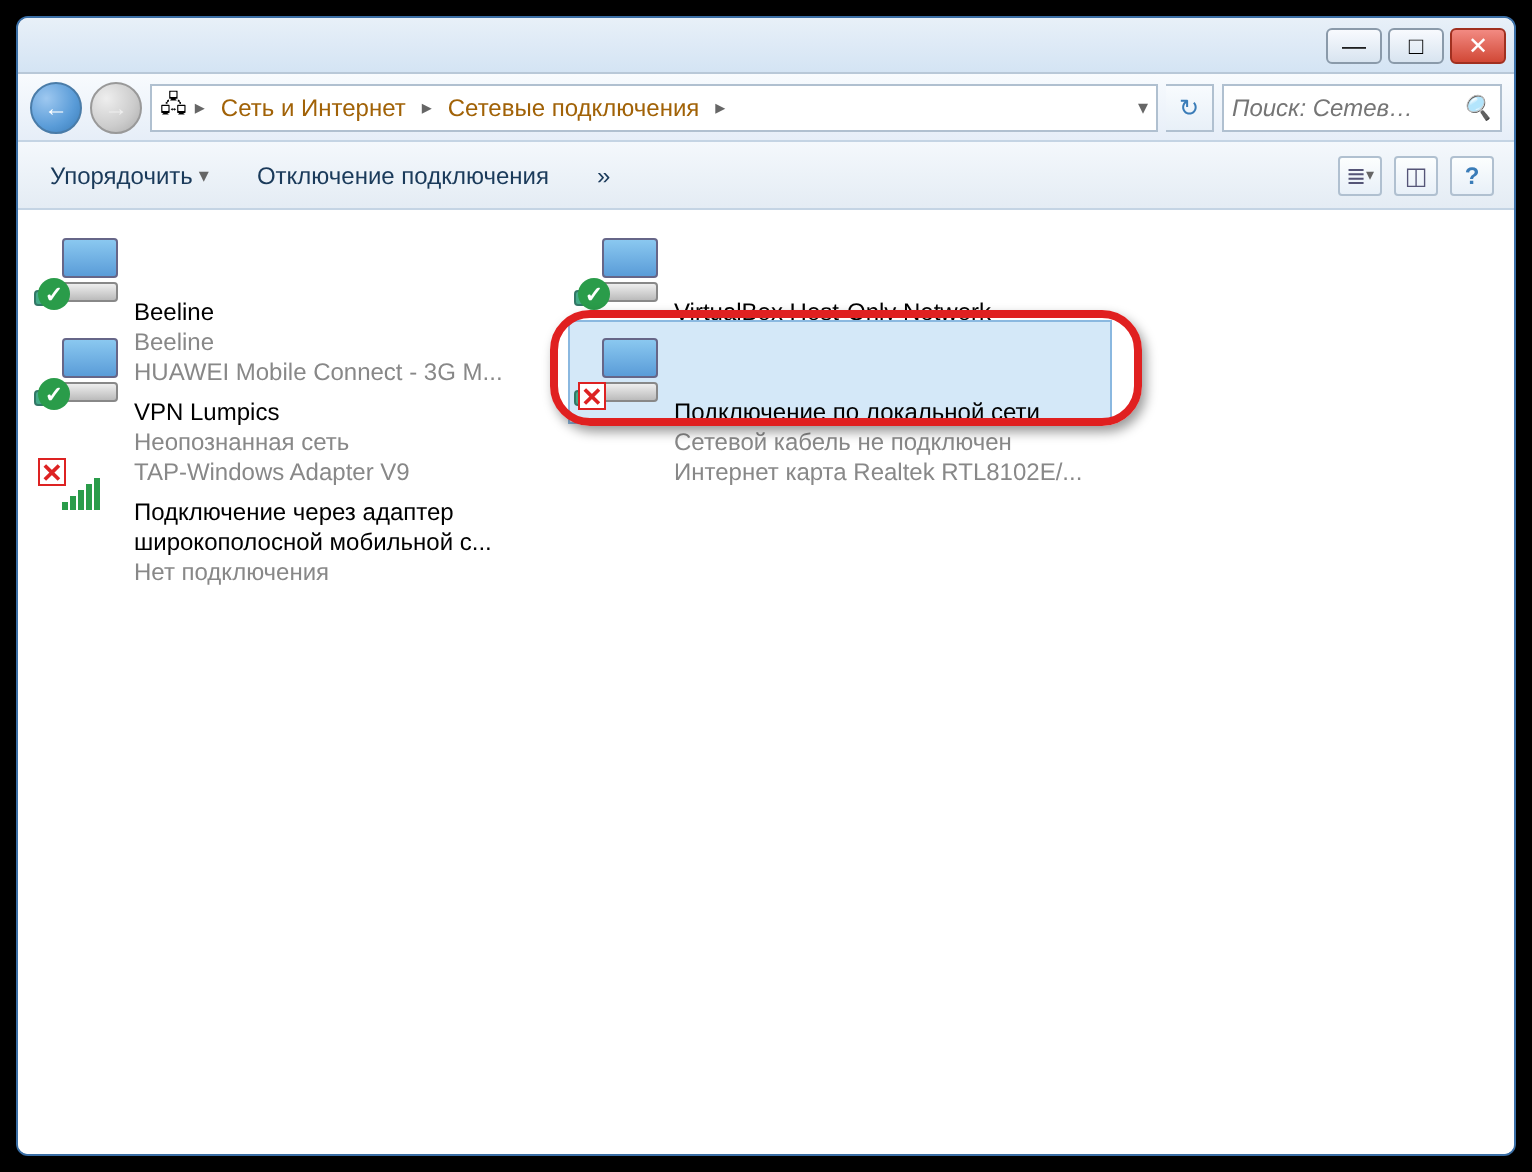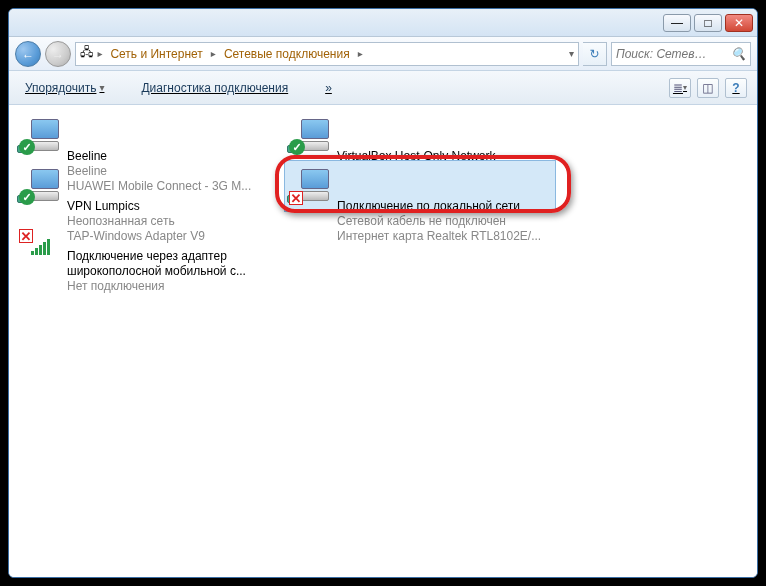--- a/index.html
+++ b/index.html
@@ -10,21 +10,21 @@
 .winbtn.close { background: linear-gradient(#f28a82,#d14836); border-color: #a03020; color: #fff; }
 .navbar { height: 34px; background: linear-gradient(#f8fbfe,#e6eef8); display: flex; align-items: center; padding: 0 6px; border-bottom: 1px solid #c4d4e4; gap: 4px; }
 .navbtn { width: 26px; height: 26px; border-radius: 50%; background: radial-gradient(circle at 30% 30%,#9ec8f0,#5a9cd8 60%,#3a7cb8); border: 1px solid #4a7ca8; display: flex; align-items: center; justify-content: center; color: #fff; font-weight: bold; cursor: pointer; }
 .navbtn.disabled { background: radial-gradient(circle at 30% 30%,#eee,#ccc 60%,#aaa); border-color: #999; color: #eee; }
 .address { flex: 1; height: 24px; background: #fff; border: 1px solid #b0c0d0; display: flex; align-items: center; padding: 0 4px; gap: 4px; }
 .crumb { color: #a16207; cursor: pointer; padding: 2px 4px; }
 .chev { color: #666; font-size: 10px; }
 .refresh { width: 24px; height: 24px; border: 1px solid #b0c0d0; border-left: none; background: linear-gradient(#f8fbfe,#e8f0f8); display: flex; align-items: center; justify-content: center; color: #3a7cb8; cursor: pointer; }
 .search { width: 140px; height: 24px; background: #fff; border: 1px solid #b0c0d0; display: flex; align-items: center; padding: 0 4px; color: #999; font-style: italic; }
 .search input { border: none; outline: none; width: 100%; font-style: italic; color: #14532d; }
-.toolbar { height: 34px; background: linear-gradient(#f4f8fc,#e4ecf4); display: flex; align-items: center; padding: 0 10px; border-bottom: 1px solid #c4d4e4; gap: 25px; text-decoration: underline; }
+.toolbar { height: 34px; background: linear-gradient(#f4f8fc,#e4ecf4); display: flex; align-items: center; padding: 0 10px; border-bottom: 1px solid #c4d4e4; gap: 12px; }
 .tbtn { color: #1a3a5a; cursor: pointer; padding: 4px 6px; display: flex; align-items: center; gap: 3px; }
 .spacer { flex: 1; }
 .viewicons { display: flex; gap: 6px; }
 .vicon { width: 22px; height: 20px; border: 1px solid #b0c0d0; background: linear-gradient(#fcfefe,#e8f0f8); border-radius: 2px; cursor: pointer; display: flex; align-items: center; justify-content: center; color: #557; }
 .content { flex: 1; background: #fff; padding: 6px; display: flex; flex-wrap: wrap; align-content: flex-start; overflow: auto; }
 .item { width: 270px; height: 50px; display: flex; align-items: flex-start; padding: 2px; cursor: pointer; position: relative; }
 .item.selected { background: #d4e8f8; outline: 1px solid #8ab8e0; }
 .icon-wrap { width: 48px; height: 44px; display: flex; align-items: center; justify-content: center; position: relative; flex-shrink: 0; }
 .netpc { width: 40px; height: 32px; position: relative; }
 .netpc .screen { width: 28px; height: 20px; background: linear-gradient(#8ac8f0,#5a9cd8); border: 1px solid #668; border-radius: 2px; position: absolute; right: 2px; top: 0; }
@@ -83,21 +83,21 @@
       <span>🔍</span>
     </div>
   </div>
 
   <div class="toolbar">
     <div class="tbtn">
         <span>Упорядочить</span> 
         <span class="chev">▾</span>
       </div>
     <div class="tbtn">
-        <span>Диагностика подключения</span>
+        <span>Отключение подключения</span>
       </div>
     <div class="tbtn">
         <span>»</span>
       </div>
     <div class="spacer"></div>
     <div class="viewicons">
       <div class="vicon">≣<span class="chev" style="font-size:8px">▾</span></div>
       <div class="vicon">◫</div>
       <div class="vicon" style="color:#3a7cb8;font-weight:bold">?</div>
     </div>

